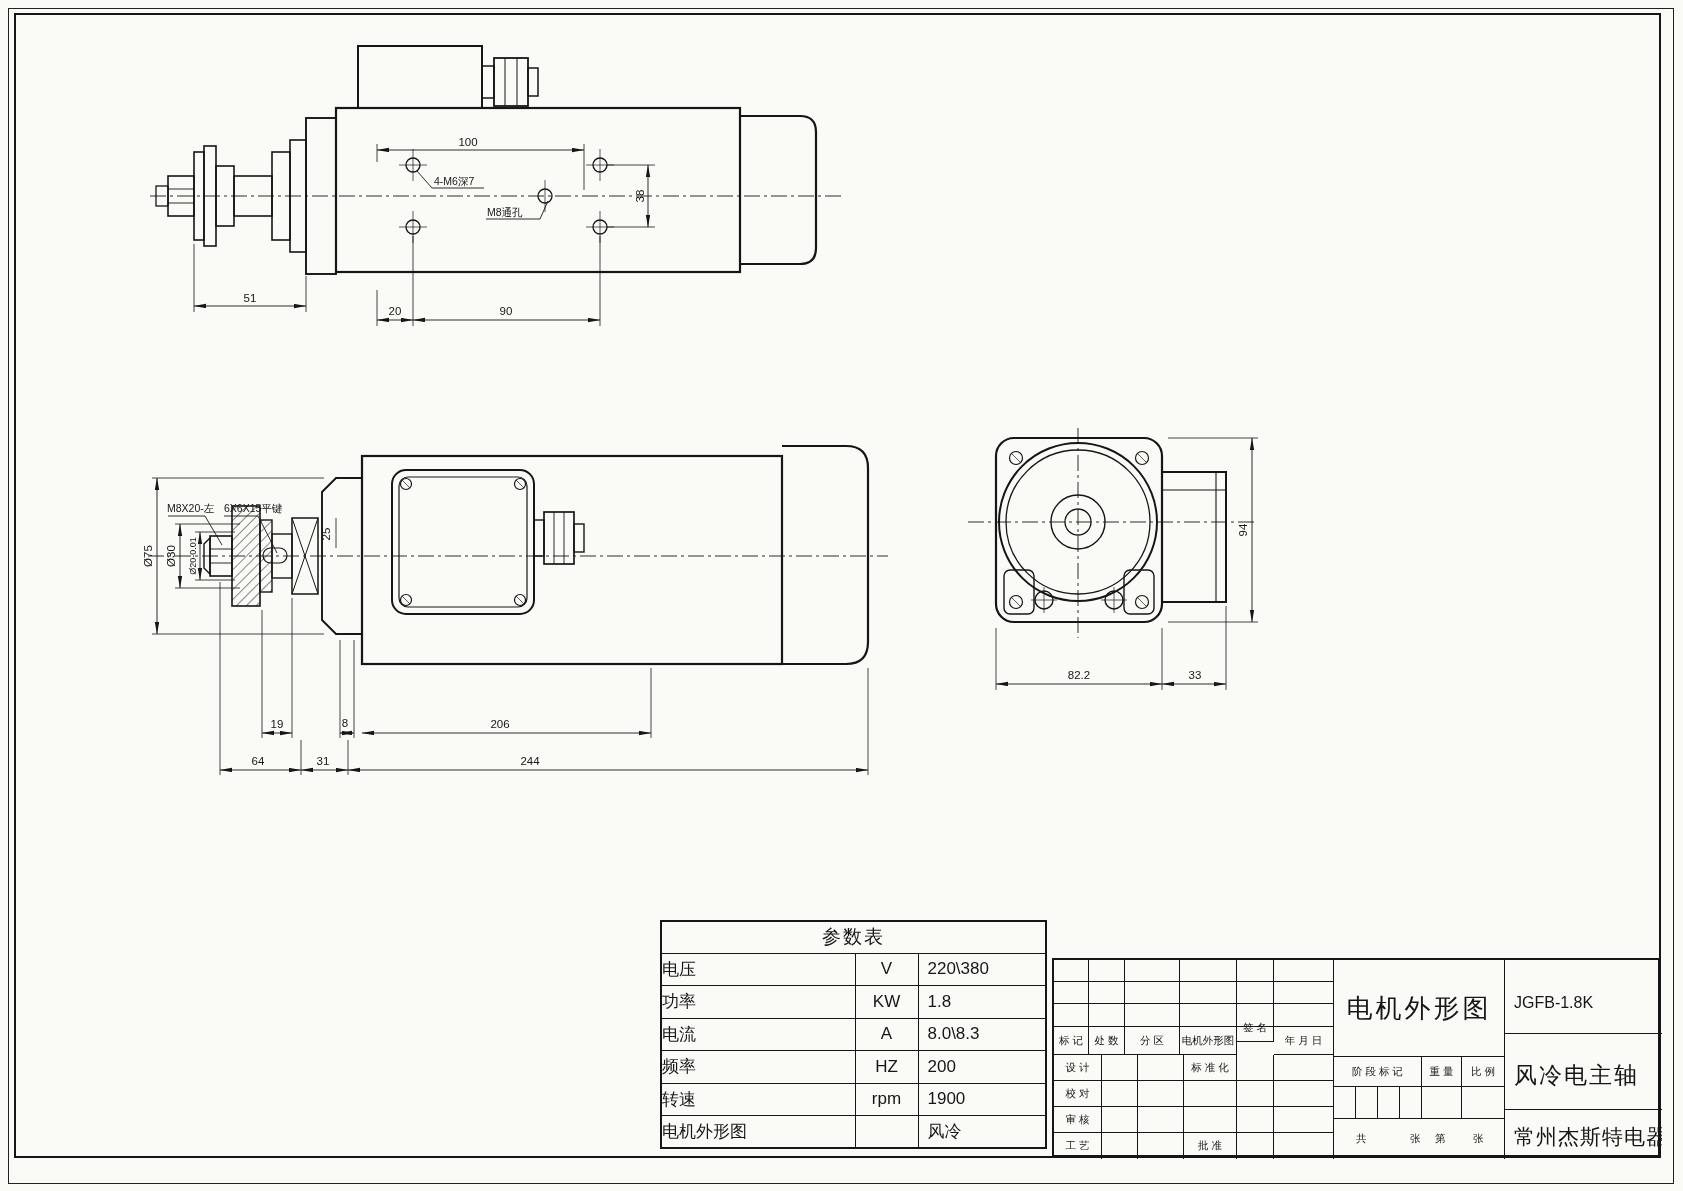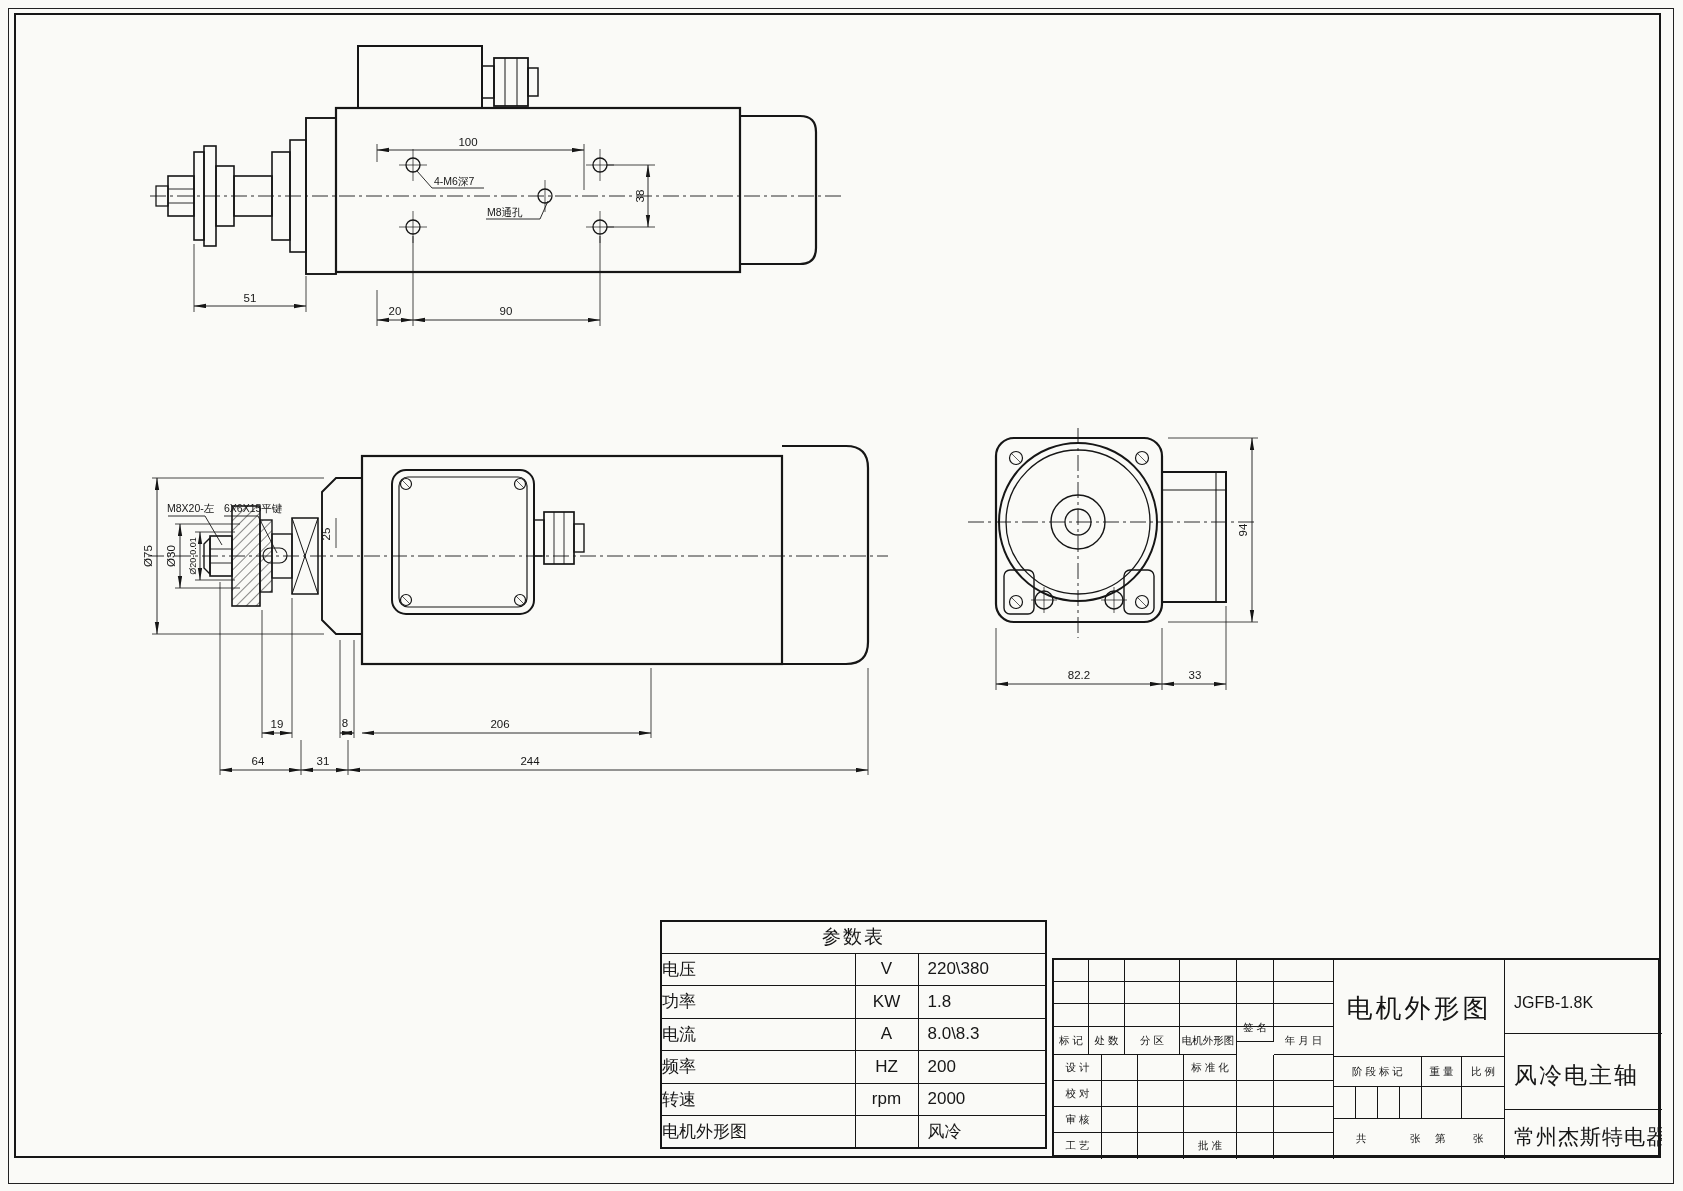--- a/index.html
+++ b/index.html
@@ -312,21 +312,21 @@
       <td class="pt-val">8.0\8.3</td>
     </tr>
     <tr>
       <td class="pt-name">频率</td>
       <td class="pt-unit">HZ</td>
       <td class="pt-val">200</td>
     </tr>
     <tr>
       <td class="pt-name">转速</td>
       <td class="pt-unit">rpm</td>
-      <td class="pt-val">2000</td>
+      <td class="pt-val">1900</td>
     </tr>
     <tr>
       <td class="pt-name">电机外形图</td>
       <td class="pt-unit"></td>
       <td class="pt-val">风冷</td>
     </tr>
   </tbody>
     </table>
 
   <div class="tb">

